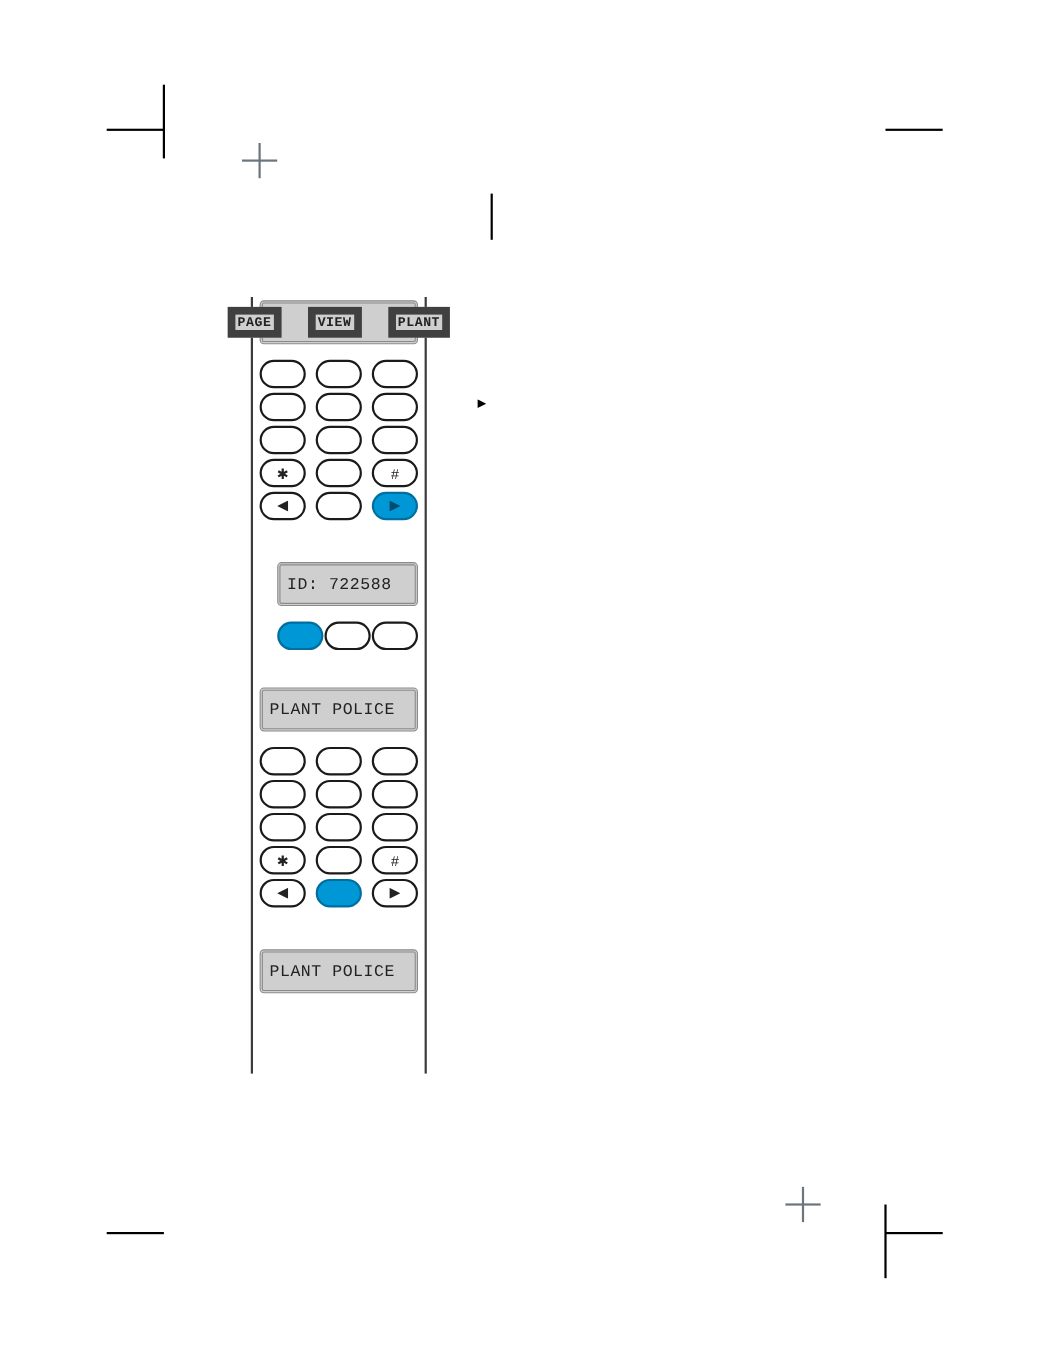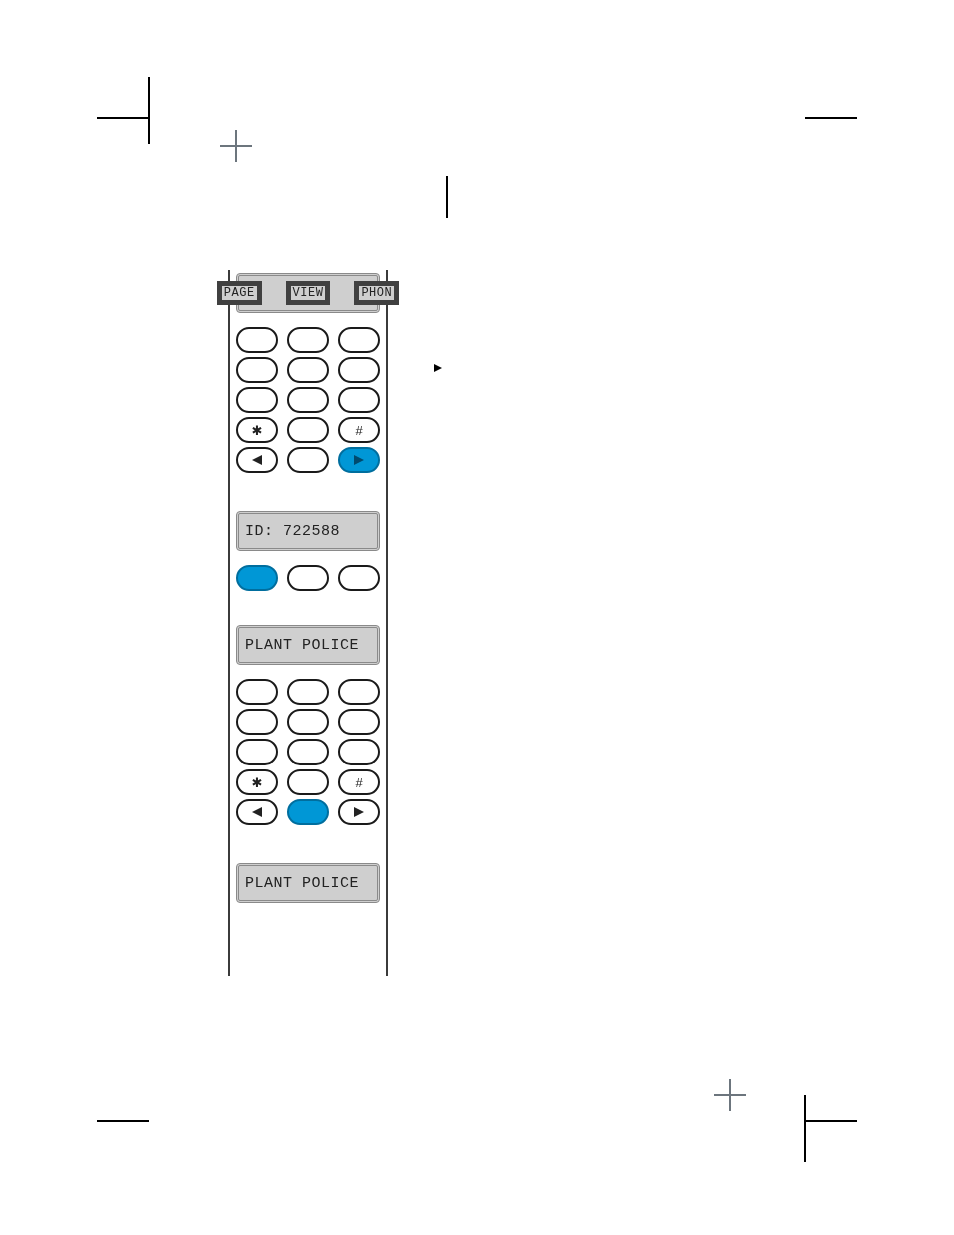--- a/index.html
+++ b/index.html
@@ -56,25 +56,25 @@
     height:34px;
     display:flex;
     align-items:center;
     padding:0 6px;
     font-family: 'Courier New', monospace;
     font-size:15px;
     color:#222;
     letter-spacing:0.5px;
   }
   .lcd .seg {
-    border:5px solid #404040;
+    border:7px solid #404040;
     padding:0 2px;
     margin:0 12px;
     font-size:12px;
-    font-weight:normal;
+    font-weight:bold;
     background:#cfcfcf;
   }
 
   .keypad { margin-top:14px; }
   .krow { display:flex; justify-content:space-between; margin-bottom:4px; }
   .key {
     width:42px; height:26px;
     border:2px solid #1a1a1a;
     border-radius:14px;
     background:#fff;
@@ -115,21 +115,21 @@
 </div>
 
 <div class="column" style="top:270px; height:706px;">
   <div class="column-border-left"></div>
   <div class="column-border-right"></div>
 
   <div class="block" style="padding-top:3px;">
     <div class="lcd" style="justify-content:center;">
       <span class="seg">PAGE</span>
       <span class="seg">VIEW</span>
-      <span class="seg">PHON</span>
+      <span class="seg">PLANT</span>
     </div>
     <div class="keypad">
       <div class="krow">
         <div class="key"></div>
         <div class="key"></div>
         <div class="key"></div>
       </div>
       <div class="krow">
         <div class="key"></div>
         <div class="key"></div>
@@ -154,21 +154,21 @@
         <div class="key"></div>
         <div class="key navy">
           <svg viewBox="0 0 10 10">
               <polygon points="0,0 10,5 0,10" fill="#004a6e"></polygon>
             </svg>
         </div>
       </div>
     </div>
   </div>
 
-  <div class="block" style="margin-top:18px;">
+  <div class="block" style="margin-top:18px;margin-left:16px;">
     <div class="lcd">
       <span>ID: 722588</span>
     </div>
     <div class="keypad">
       <div class="krow">
         <div class="key navy"></div>
         <div class="key"></div>
         <div class="key"></div>
       </div>
     </div>

